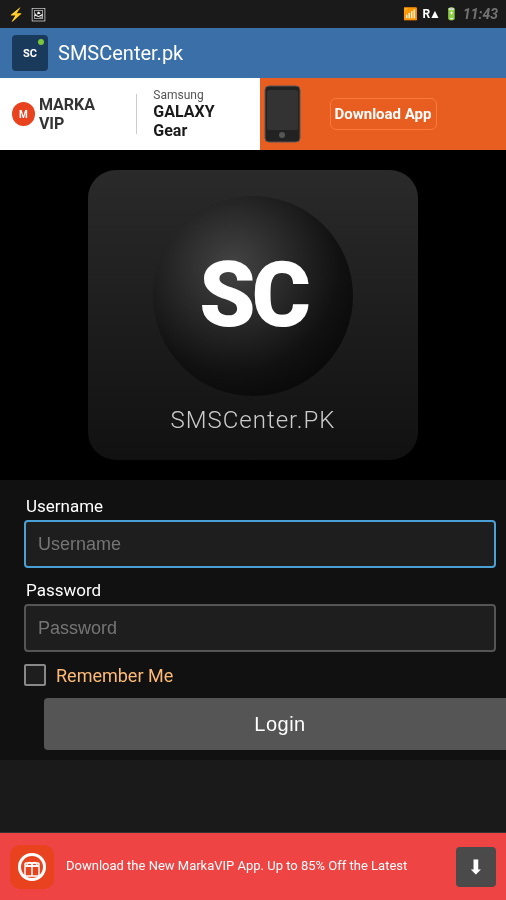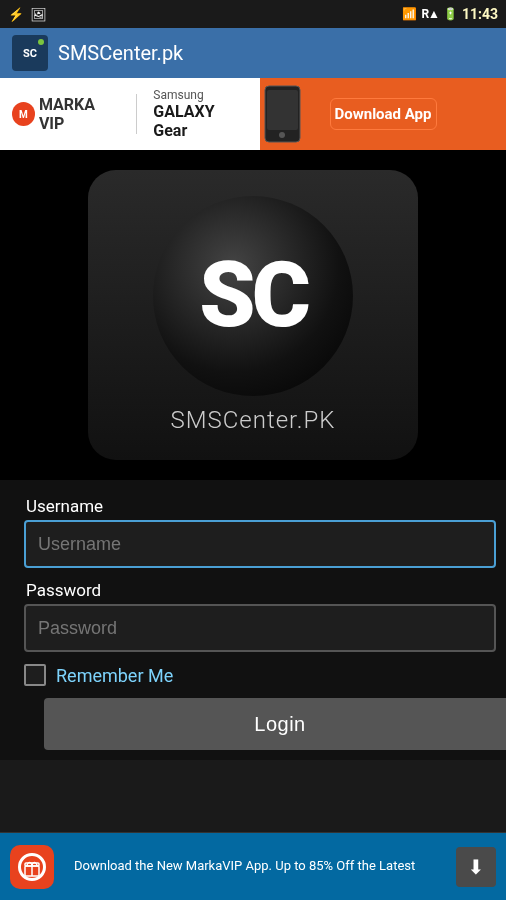--- a/index.html
+++ b/index.html
@@ -236,21 +236,21 @@
       margin-bottom: 12px;
     }
     .remember-checkbox {
       width: 22px;
       height: 22px;
       background: #1e1e1e;
       border: 2px solid #888;
       border-radius: 2px;
     }
     .remember-label {
-      color: #7dd3fc;
+      color: #fdba74;
       font-size: 18px;
     }
     .login-btn {
       width: 100%;
       height: 52px;
       background: #555;
       border: none;
       border-radius: 4px;
       color: #fff;
       font-size: 20px;
@@ -259,25 +259,25 @@
       margin-left: 20px;
     }
 
     
     .bottom-banner {
       position: absolute;
       bottom: 0;
       left: 0;
       width: 100%;
       height: 68px;
-      background: #0369a1;
+      background: #ef4444;
       display: flex;
       align-items: center;
       padding: 0 10px;
-      gap: 20px;
+      gap: 12px;
       border-top: 1px solid #333;
     }
     .bottom-banner-icon {
       width: 44px;
       height: 44px;
       background: #e8421e;
       border-radius: 10px;
       display: flex;
       align-items: center;
       justify-content: center;
@@ -322,21 +322,21 @@
 
 <div class="status-bar">
   <div class="status-left">
     <span class="status-icon">⚡</span>
     <span class="status-icon">🖼</span>
   </div>
   <div class="status-right">
     <span style="font-size:12px;">📶</span>
     <span style="font-size:12px; letter-spacing:-1px;">R▲</span>
     <span style="font-size:12px;">🔋</span>
-    <span style="font-size:14px; font-weight:bold; color:#fef9c3;">11:43</span>
+    <span style="font-size:14px; font-weight:bold; color:#737373;font-style:italic;">11:43</span>
   </div>
 </div>
 
 <div class="app-header">
   <div class="app-logo">
     <span class="app-logo-sc">SC</span>
     <div class="app-logo-dot"></div>
   </div>
   <span class="app-header-title">SMSCenter.pk</span>
 </div>

